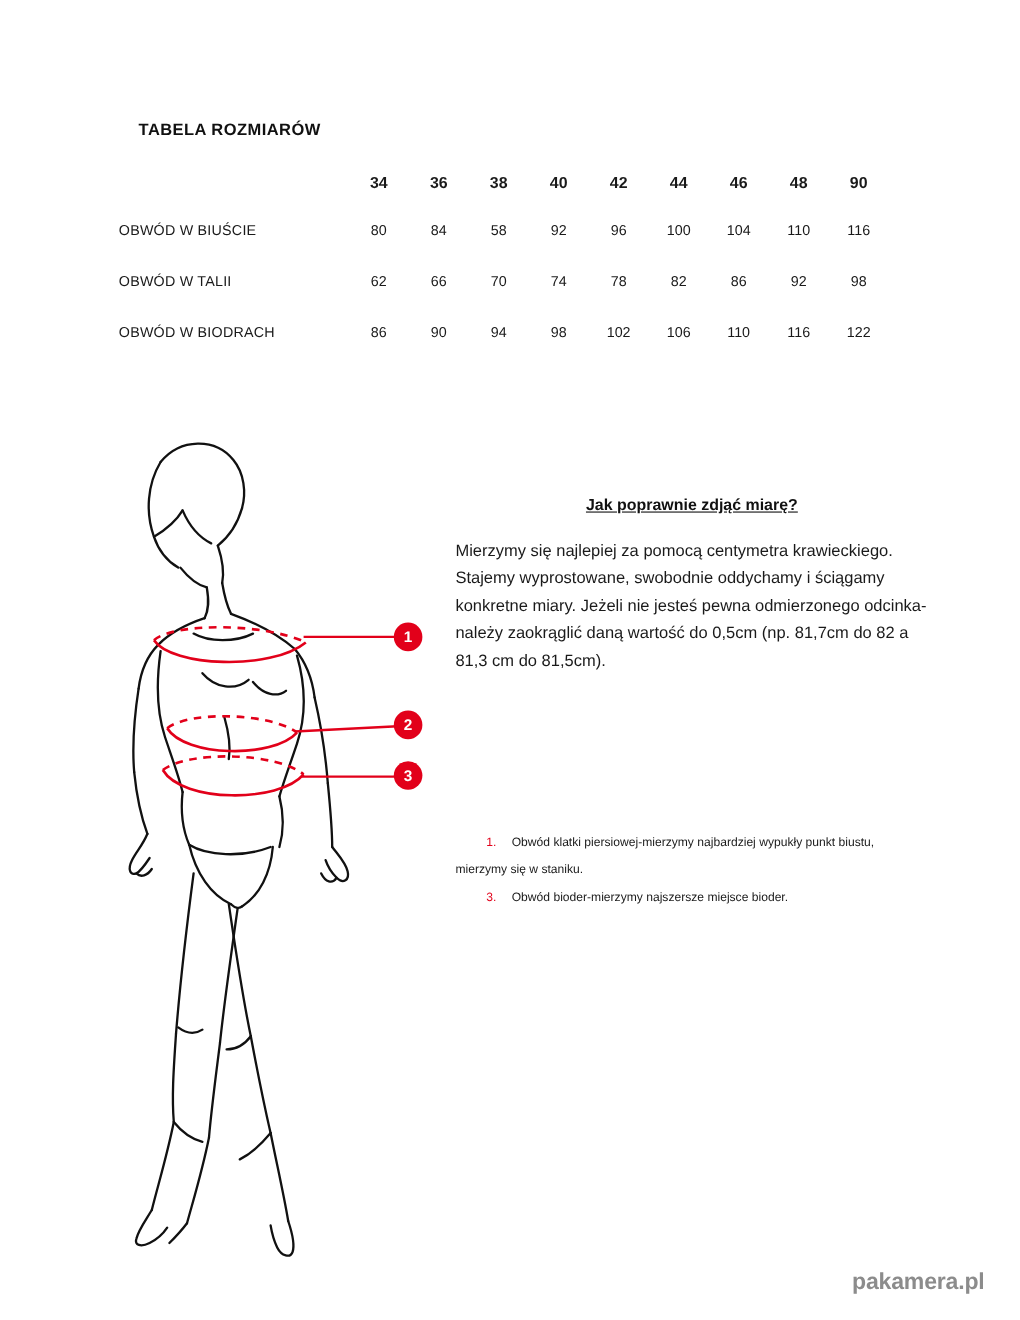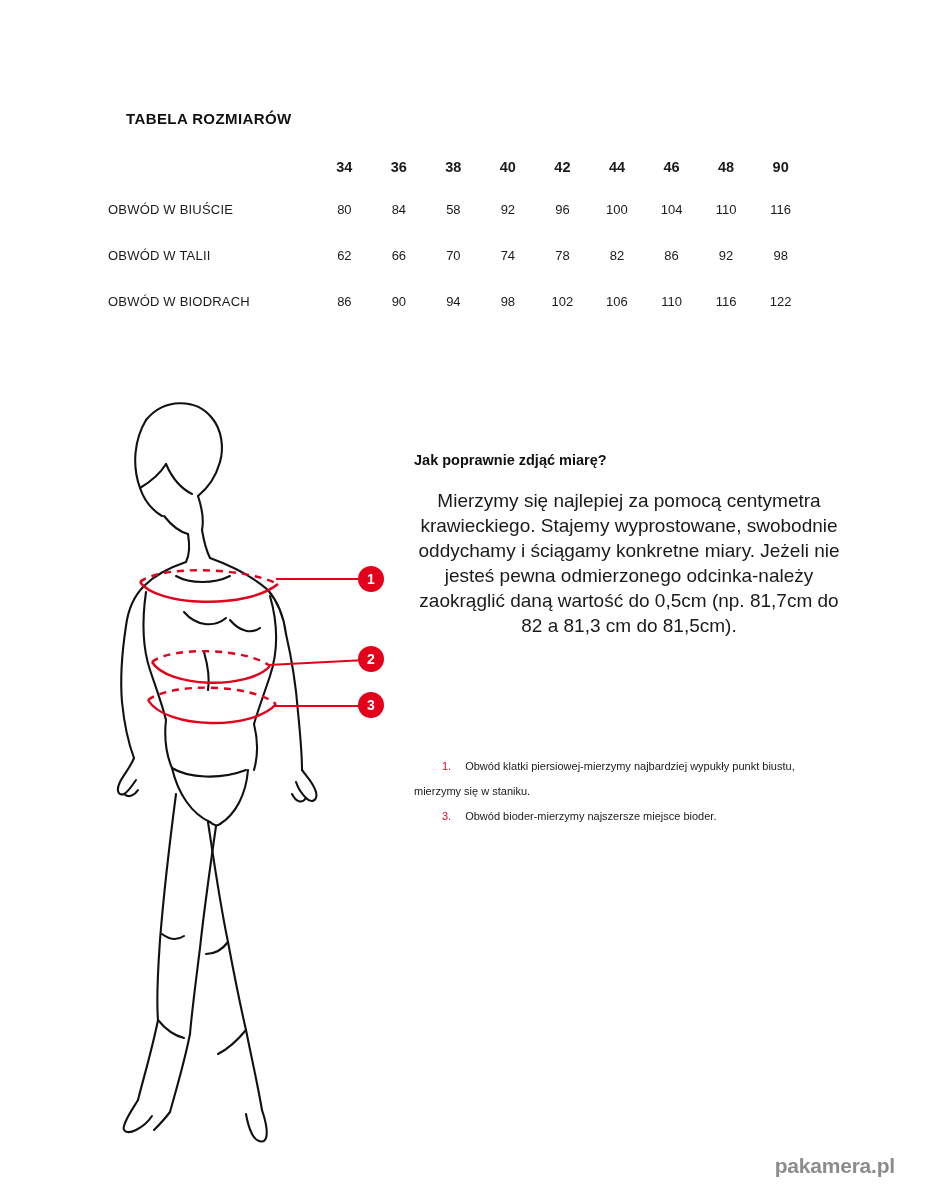--- a/index.html
+++ b/index.html
@@ -88,32 +88,32 @@
   #badge3 { left: 358px; top: 692px; }
 
   
   .howto-title {
     position: absolute;
     left: 414px;
     top: 452px;
     width: 430px;
     font-size: 14.5px;
     font-weight: bold;
-    text-align: left;
+    text-align: center;
     color: #111111;
+    text-decoration: underline;
   }
   .howto-body {
     position: absolute;
     left: 414px;
     top: 488px;
     width: 430px;
-    font-size: 19px;
+    font-size: 15px;
     line-height: 25px;
     color: #1a1a1a;
-    text-align: center;
   }
   .steps {
     position: absolute;
     left: 414px;
     top: 730px;
     width: 430px;
     font-size: 11px;
     line-height: 25px;
     color: #1a1a1a;
     margin-top: 24px;

